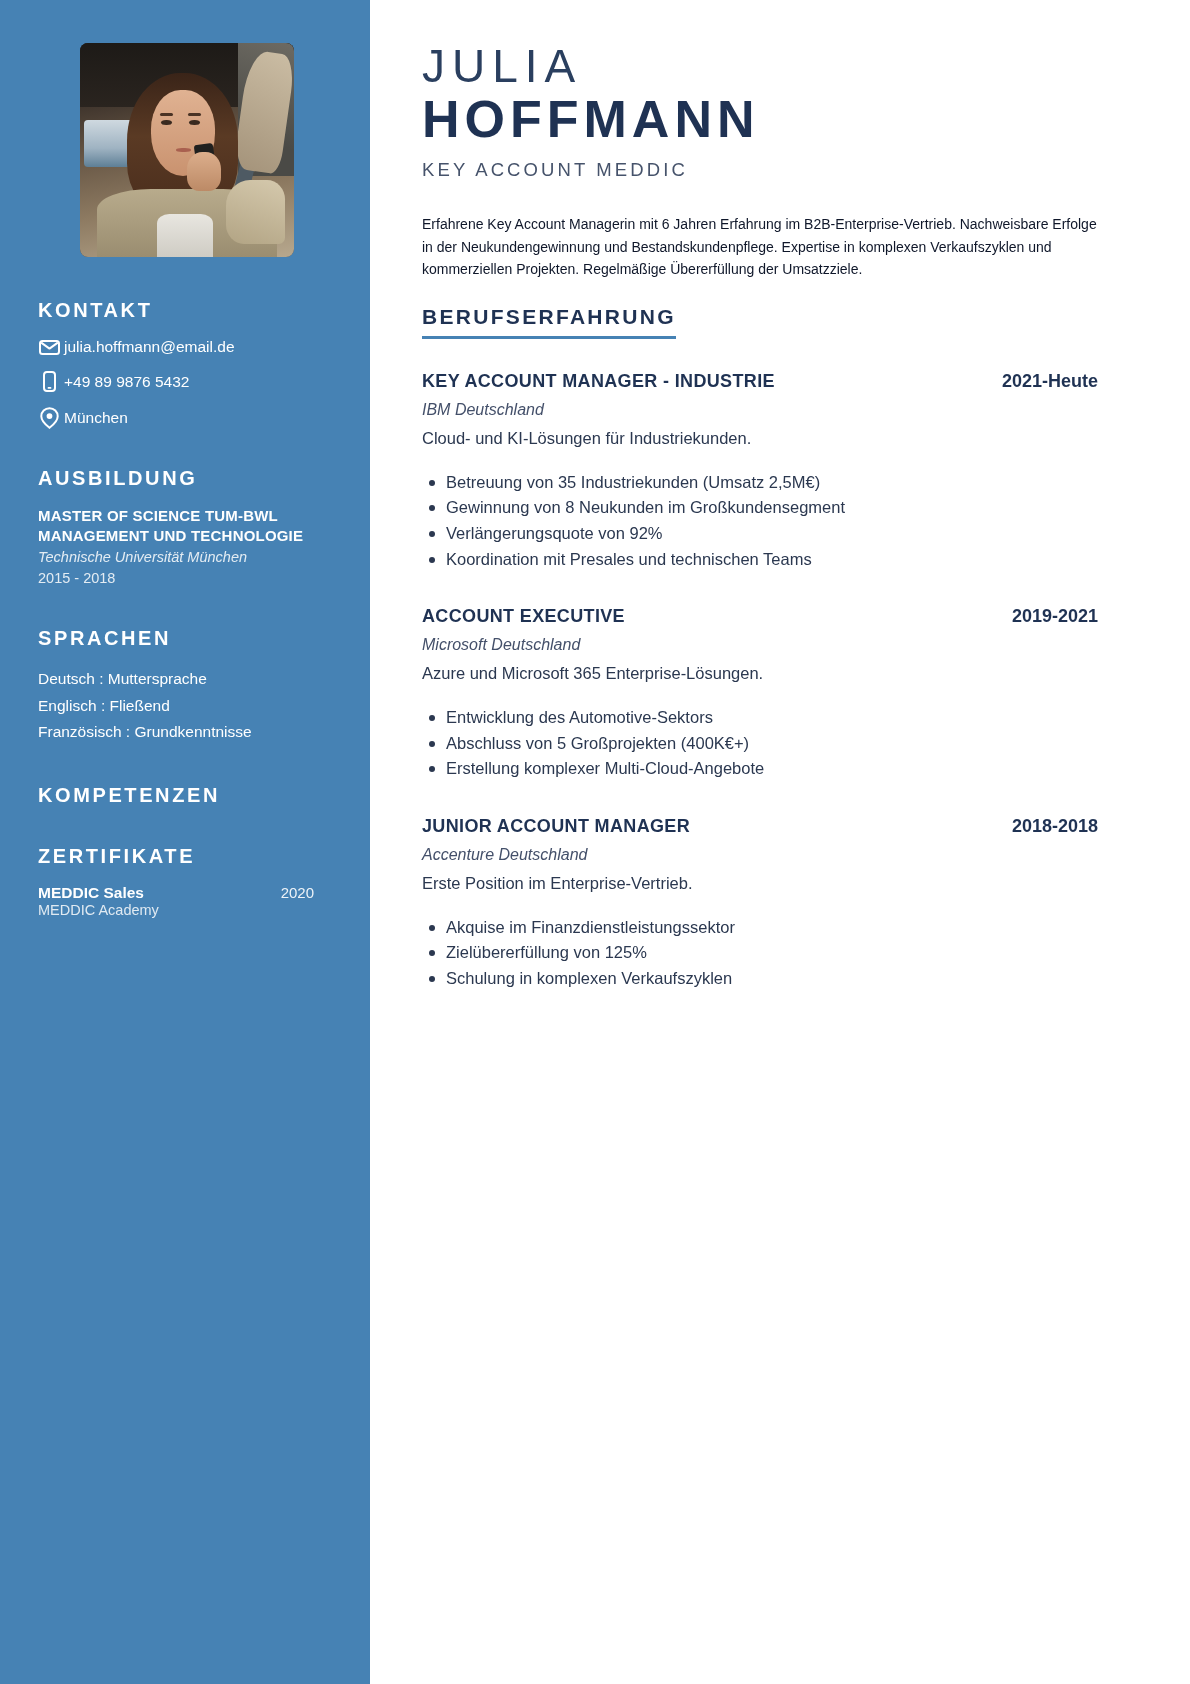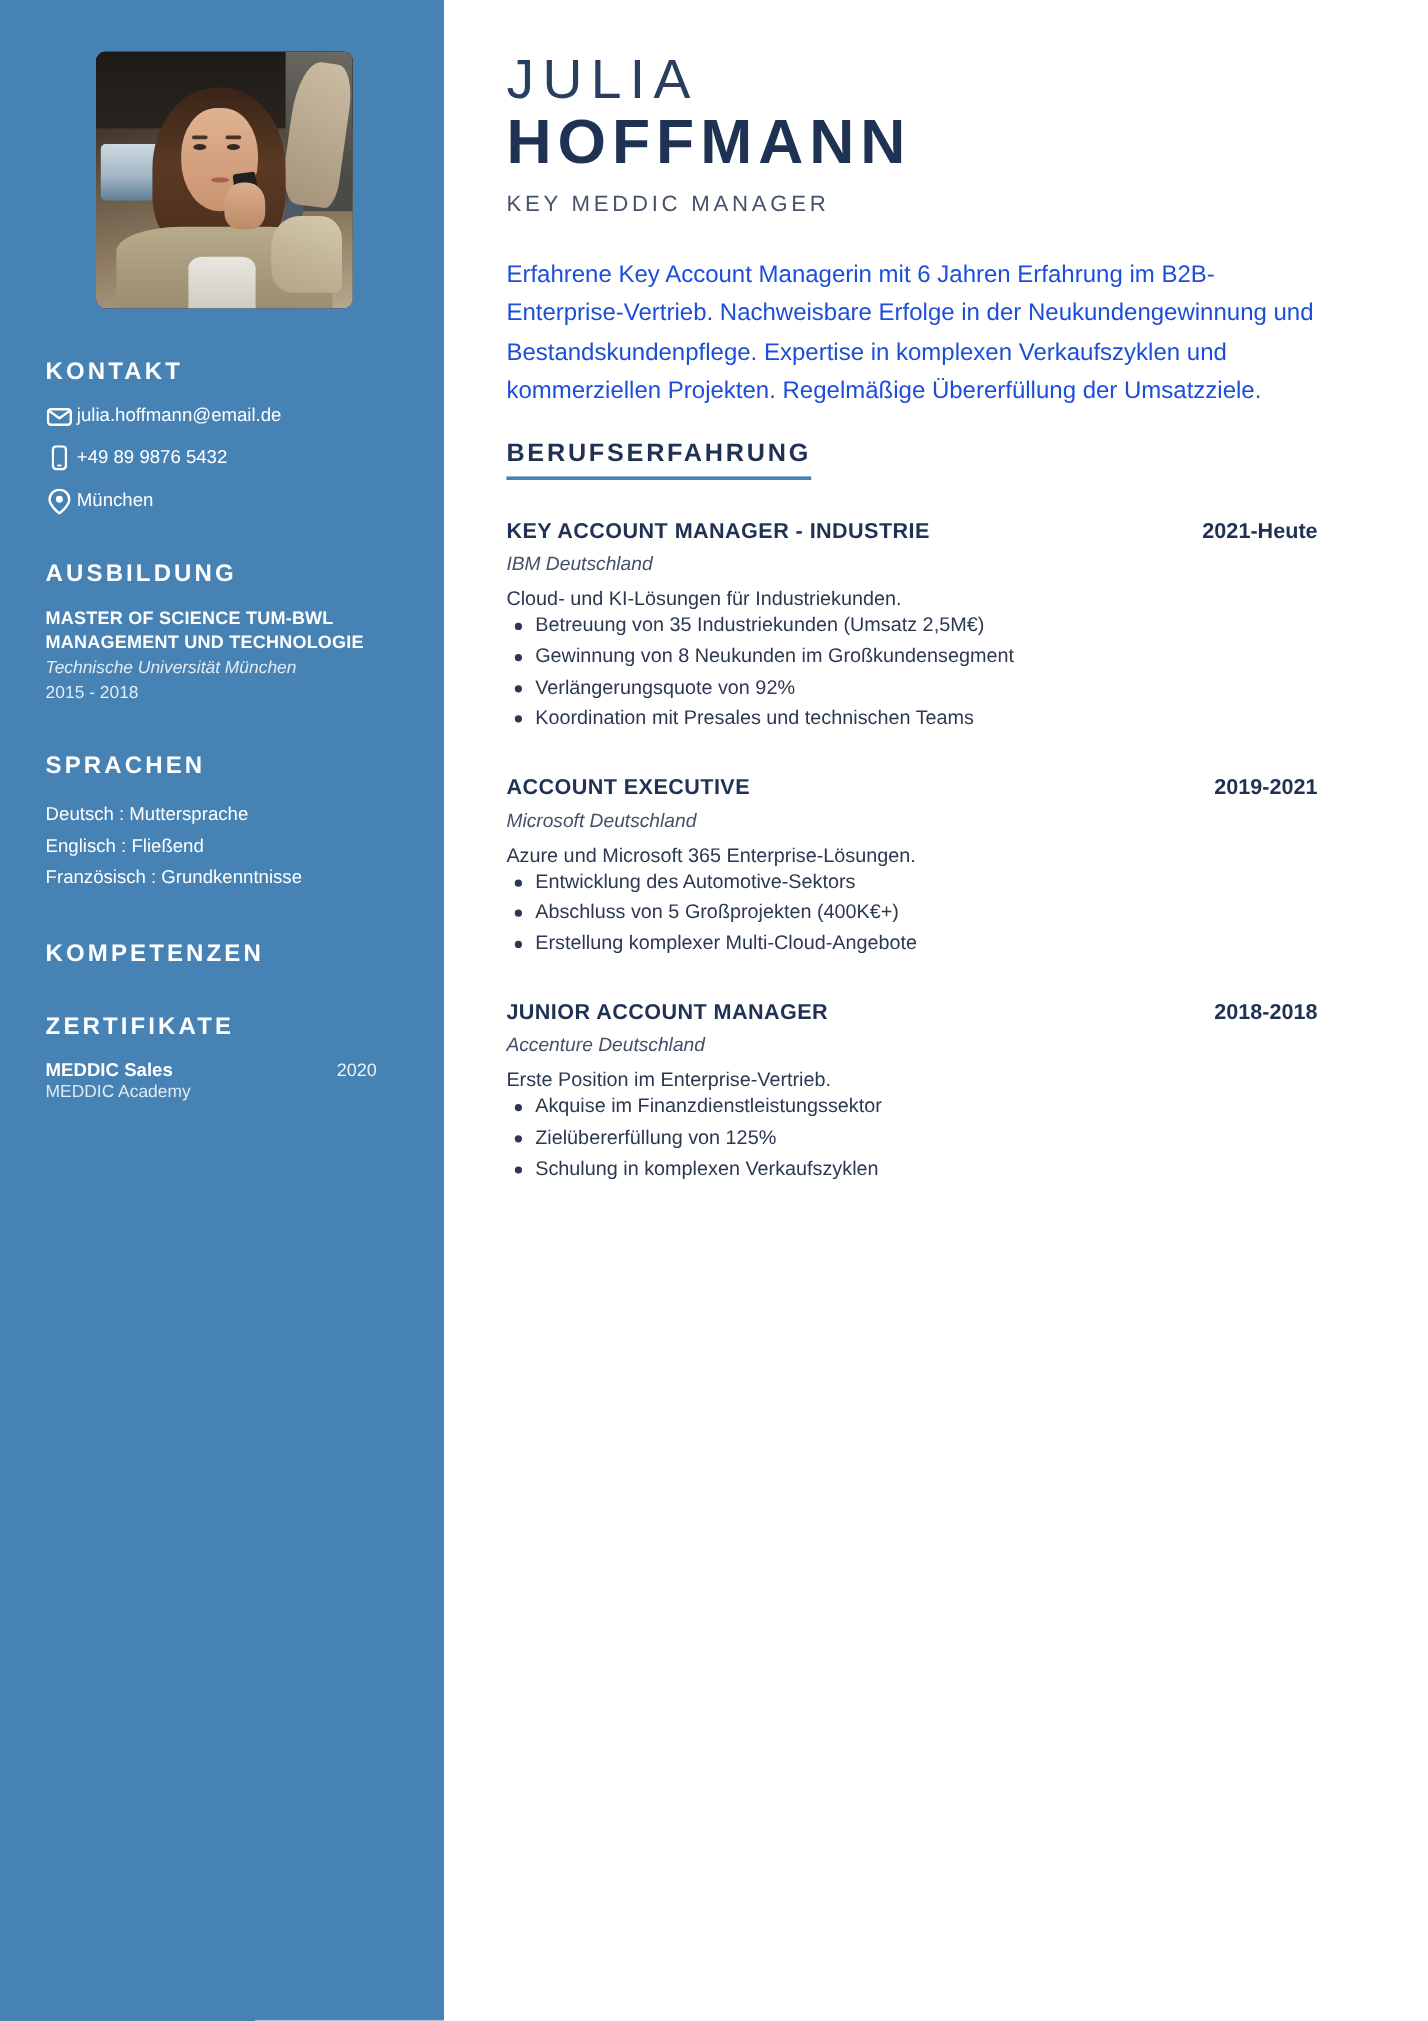--- a/index.html
+++ b/index.html
@@ -215,23 +215,23 @@
   .job-title {
     font-size: 18.5px;
     font-weight: 500;
     letter-spacing: 3.1px;
     color: #46536b;
     margin-top: 11px;
   }
 
   .summary {
     margin-top: 32px;
-    font-size: 20px;
+    font-size: 14px;
     line-height: 1.62;
-    color: #1d4ed8;
+    color: #0f172a;
     max-width: 680px;
   }
 
   .sec-title {
     display: inline-block;
     font-size: 21px;
     font-weight: 700;
     letter-spacing: 2.3px;
     color: #1f3253;
     margin-top: 24px;
@@ -264,21 +264,21 @@
     font-style: italic;
     color: #44506a;
     margin-top: 9px;
   }
   .job-desc {
     font-size: 16.5px;
     color: #2b3850;
     margin-top: 10px;
   }
   .job-bullets {
-    margin-top: 0;
+    margin-top: 22px;
     list-style: none;
   }
   .job-bullets li {
     position: relative;
     padding-left: 24px;
     font-size: 16.5px;
     line-height: 1.55;
     color: #2b3850;
   }
   .job-bullets li::before {
@@ -379,21 +379,21 @@
       <div class="cert-issuer">MEDDIC Academy</div>
     </div>
 
 
   </aside>
 
   <main class="main">
 
     <h1 class="name-first">JULIA</h1>
     <h1 class="name-last">HOFFMANN</h1>
-    <div class="job-title">KEY MEDDIC MANAGER</div>
+    <div class="job-title">KEY ACCOUNT MEDDIC</div>
 
     <p class="summary">Erfahrene Key Account Managerin mit 6 Jahren Erfahrung im B2B-Enterprise-Vertrieb. Nachweisbare Erfolge in der Neukundengewinnung und Bestandskundenpflege. Expertise in komplexen Verkaufszyklen und kommerziellen Projekten. Regelmäßige Übererfüllung der Umsatzziele.</p>
 
     <div>
       <h2 class="sec-title">BERUFSERFAHRUNG</h2>
     </div>
 
     <section class="job">
       <div class="job-head">
         <span class="job-role">KEY ACCOUNT MANAGER - INDUSTRIE</span>

